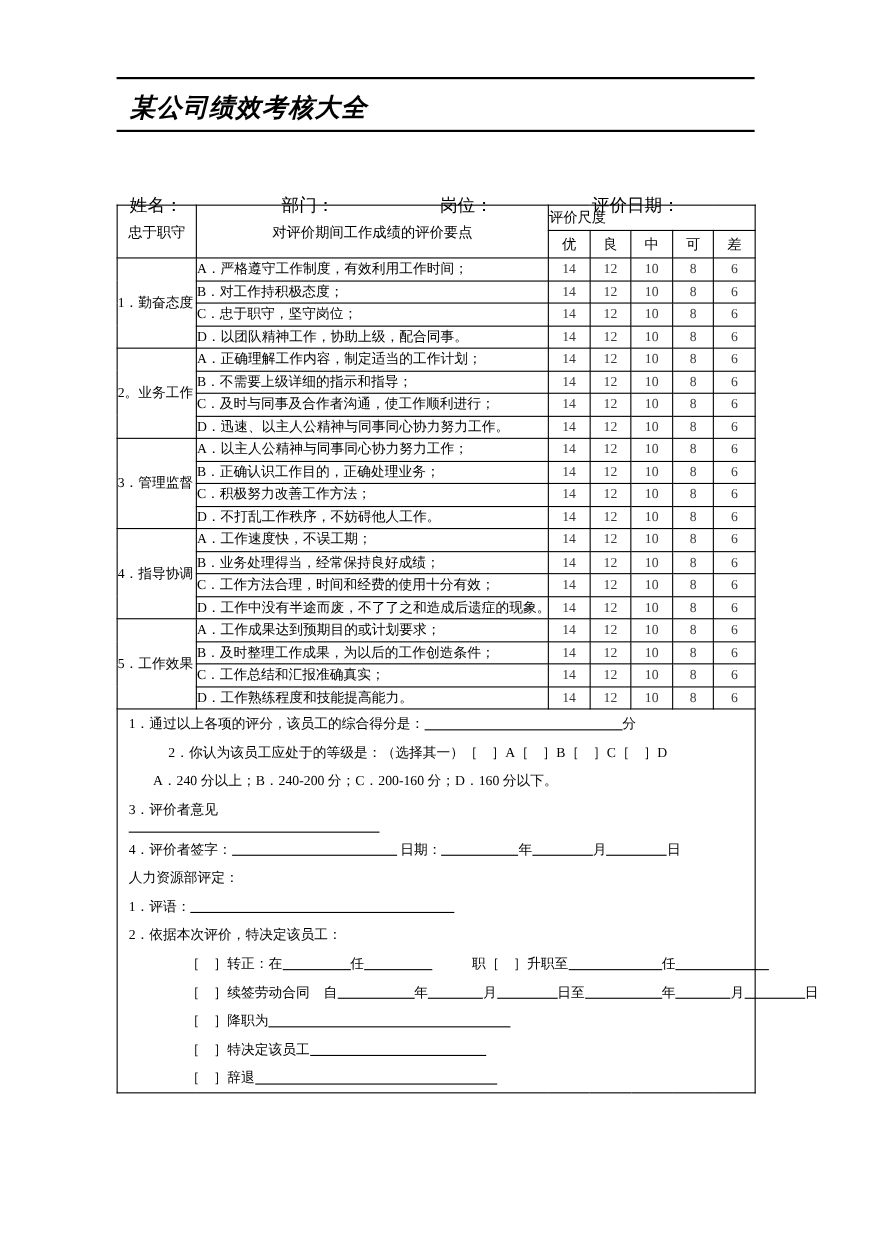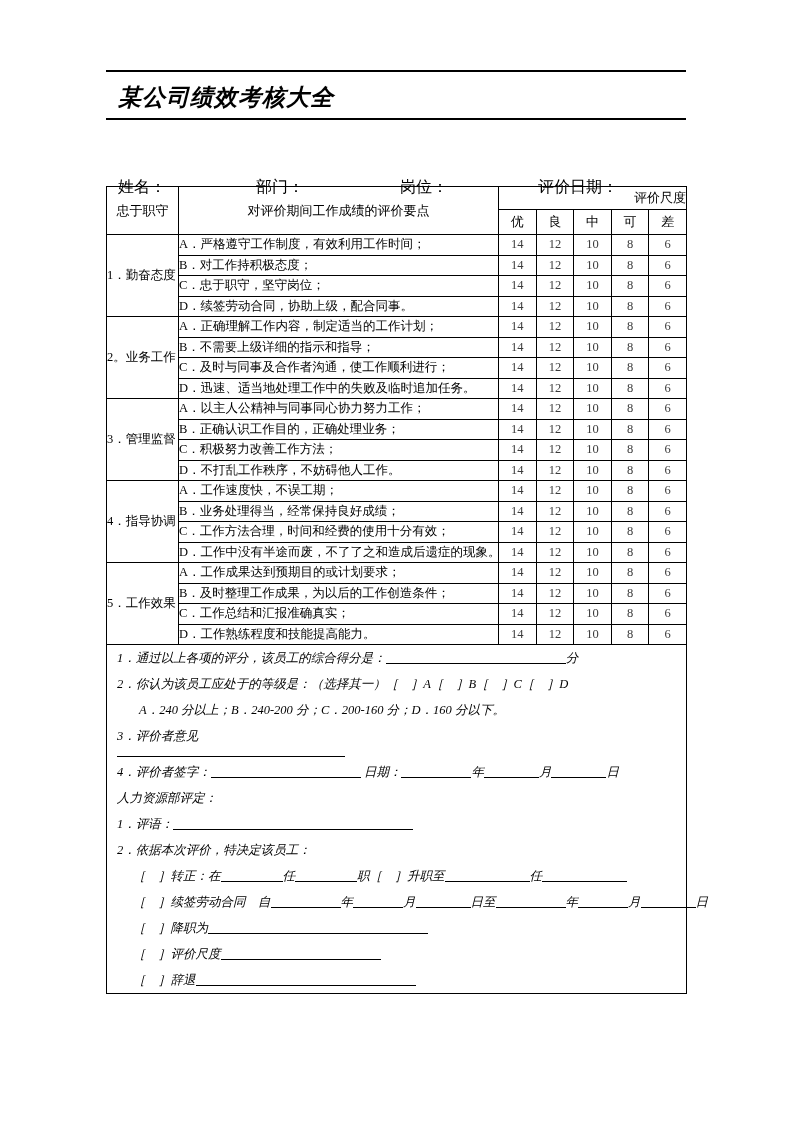--- a/index.html
+++ b/index.html
@@ -94,21 +94,21 @@
   .th-item {
     text-align: center;
     font-size: 13px;
     height: 46px;
   }
   .th-points {
     text-align: center;
     font-size: 13px;
   }
   .th-scale {
-    text-align: right;
+    text-align: left;
     font-size: 13px;
     height: 22px;
   }
   .th-grade {
     text-align: center;
     font-size: 13px;
     height: 24px;
   }
 
   .cat-cell {
@@ -137,21 +137,20 @@
     border-bottom: none;
     color: #3b3b3b;
   }
   .score-cell.first { border-top: 1px solid #000; }
   .score-cell.last  { border-bottom: 1px solid #000; }
 
   
   .footer-cell {
     padding: 10px 0 12px 0;
     vertical-align: top;
-    font-style: italic;
   }
   .fline {
     font-size: 12.5px;
     line-height: 26px;
     white-space: nowrap;
     padding-left: 10px;
   }
   .fline.indent { padding-left: 32px; }
   .fline.indent2 { padding-left: 26px; }
   .ul {
@@ -170,21 +169,21 @@
   .ul-w220 { width: 220px; }
   .ul-w240 { width: 240px; }
   .ul-w160 { width: 160px; }
   .ul-standalone {
     display: block;
     margin: 6px 0 2px 10px;
     width: 228px;
     border-bottom: 1.5px solid #000;
     height: 1px;
   }
-  .box { letter-spacing: 0; }
+  .box { letter-spacing: 0; margin-left: 36px; }
 </style>
 </head>
 <body>
 
 <div class="page">
 
   <div class="hdr-rule-top"></div>
   <div class="doc-title">某公司绩效考核大全</div>
   <div class="hdr-rule-bot"></div>
 
@@ -237,21 +236,21 @@
         </tr>
         <tr>
           <td class="point-cell">C．忠于职守，坚守岗位；</td>
           <td class="score-cell">14</td>
           <td class="score-cell">12</td>
           <td class="score-cell">10</td>
           <td class="score-cell">8</td>
           <td class="score-cell">6</td>
         </tr>
         <tr>
-          <td class="point-cell last">D．续签劳动合同，协助上级，配合同事。</td>
+          <td class="point-cell last">D．以团队精神工作，协助上级，配合同事。</td>
           <td class="score-cell last">14</td>
           <td class="score-cell last">12</td>
           <td class="score-cell last">10</td>
           <td class="score-cell last">8</td>
           <td class="score-cell last">6</td>
         </tr>
         <tr>
           <td class="cat-cell" rowspan="4">2。业务工作</td>
           <td class="point-cell first">A．正确理解工作内容，制定适当的工作计划；</td>
           <td class="score-cell first">14</td>
@@ -270,21 +269,21 @@
         </tr>
         <tr>
           <td class="point-cell">C．及时与同事及合作者沟通，使工作顺利进行；</td>
           <td class="score-cell">14</td>
           <td class="score-cell">12</td>
           <td class="score-cell">10</td>
           <td class="score-cell">8</td>
           <td class="score-cell">6</td>
         </tr>
         <tr>
-          <td class="point-cell last">D．迅速、适当地处理工作中的失败及临时追加任务。</td>
+          <td class="point-cell last">D．迅速、以主人公精神与同事同心协力努力工作。</td>
           <td class="score-cell last">14</td>
           <td class="score-cell last">12</td>
           <td class="score-cell last">10</td>
           <td class="score-cell last">8</td>
           <td class="score-cell last">6</td>
         </tr>
         <tr>
           <td class="cat-cell" rowspan="4">3．管理监督</td>
           <td class="point-cell first">A．以主人公精神与同事同心协力努力工作；</td>
           <td class="score-cell first">14</td>
@@ -390,20 +389,20 @@
             <div class="fline indent"><span>A．240 分以上；B．240-200 分；C．200-160 分；D．160 分以下。</span></div>
             <div class="fline"><span>3．评价者意见</span></div>
             <div class="ul-standalone"></div>
             <div class="fline"><span>4．评价者签字：</span><span class="ul ul-w150"></span>&nbsp;<span>日期：</span><span class="ul ul-w70"></span><span>年</span><span class="ul ul-w55"></span><span>月</span><span class="ul ul-w55"></span><span>日</span></div>
             <div class="fline"><span>人力资源部评定：</span></div>
             <div class="fline"><span>1．评语：</span><span class="ul ul-w240"></span></div>
             <div class="fline"><span>2．依据本次评价，特决定该员工：</span></div>
             <div class="fline indent2"><span class="box">［　］转正：在</span><span class="ul ul-w62"></span><span>任</span><span class="ul ul-w62"></span><span class="box">职［　］升职至</span><span class="ul ul-w85"></span><span>任</span><span class="ul ul-w85"></span></div>
             <div class="fline indent2"><span class="box">［　］续签劳动合同　自</span><span class="ul ul-w70"></span><span>年</span><span class="ul ul-w50"></span><span>月</span><span class="ul ul-w55"></span><span>日至</span><span class="ul ul-w70"></span><span>年</span><span class="ul ul-w50"></span><span>月</span><span class="ul ul-w55"></span><span>日</span></div>
             <div class="fline indent2"><span class="box">［　］降职为</span><span class="ul ul-w220"></span></div>
-            <div class="fline indent2"><span class="box">［　］评价尺度</span><span class="ul ul-w160"></span></div>
+            <div class="fline indent2"><span class="box">［　］特决定该员工</span><span class="ul ul-w160"></span></div>
             <div class="fline indent2"><span class="box">［　］辞退</span><span class="ul ul-w220"></span></div>
           </td>
         </tr>
       </tbody>
   </table>
 
 </div>
 
 </body></html>

